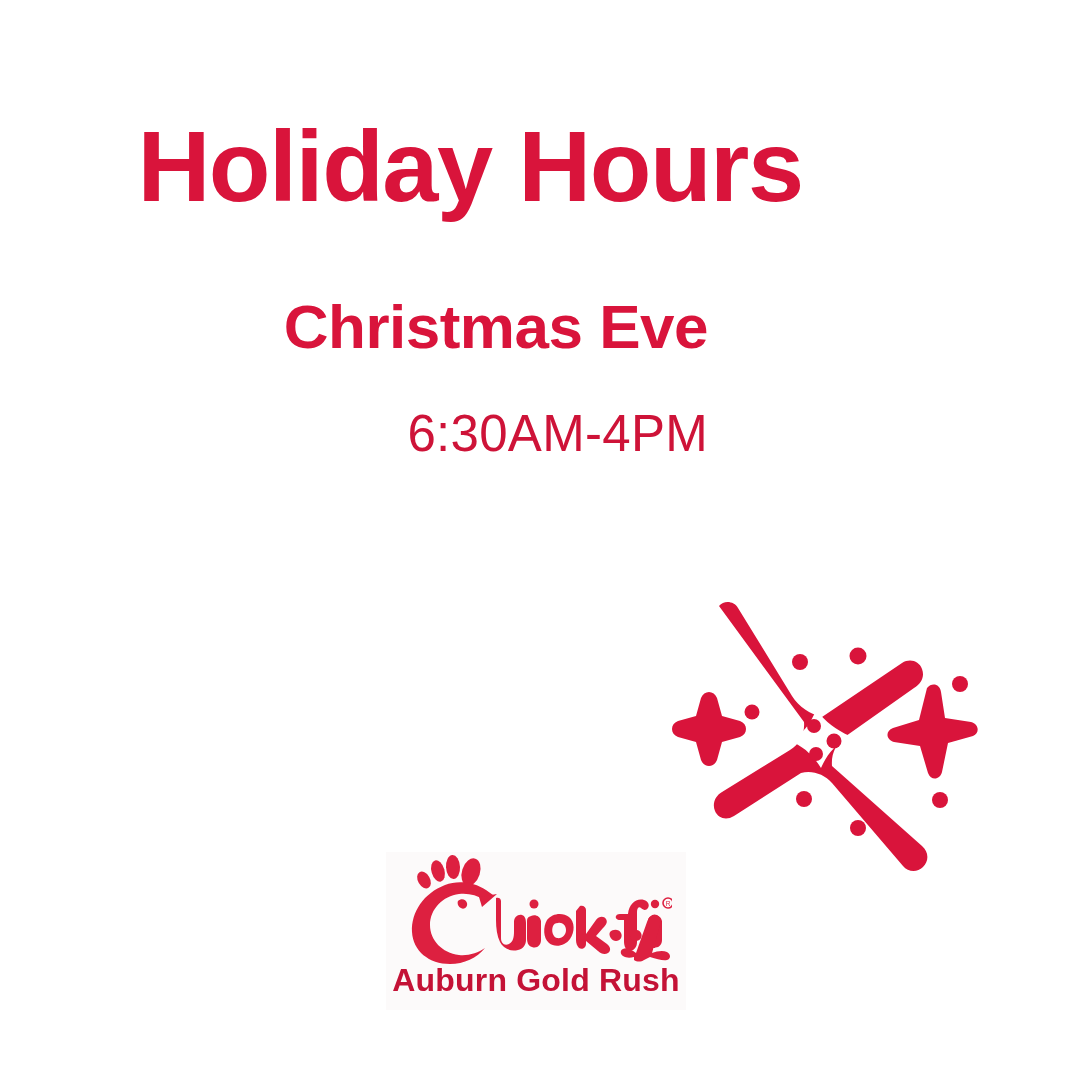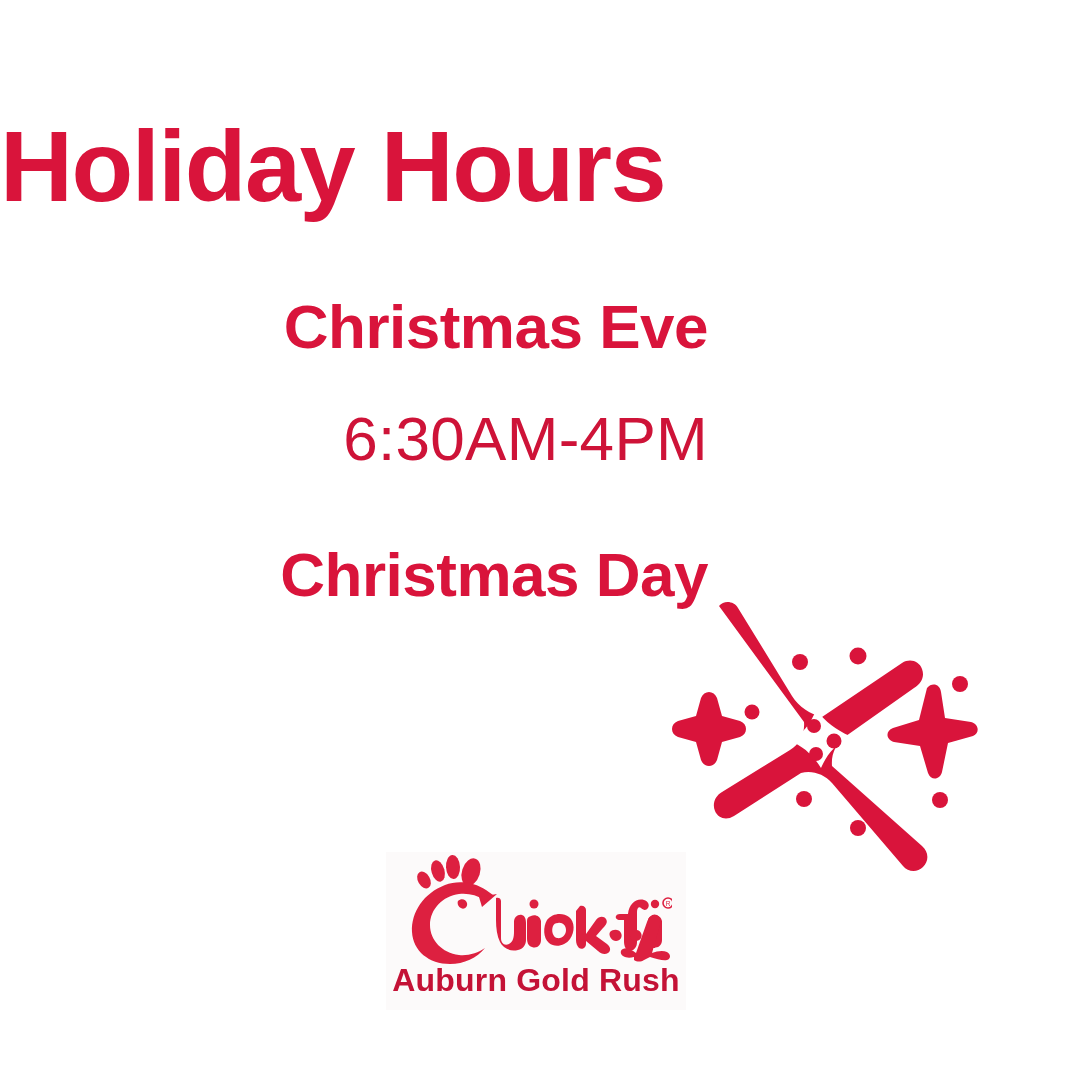--- a/index.html
+++ b/index.html
@@ -21,20 +21,21 @@
     inset: 0;
     background: #ffffff;
   }
 
   
   .title {
     position: absolute;
     left: 0;
     top: 112px;
     width: 940px;
+    text-align: center;
     color: #D9143B;
     font-family: "Liberation Sans", sans-serif;
     font-weight: 700;
     font-size: 101px;
     letter-spacing: -1.5px;
     line-height: 1.08;
     white-space: nowrap;
   }
 
   
@@ -54,21 +55,21 @@
     font-size: 62px;
     letter-spacing: -0.5px;
     line-height: 1.0;
     padding-left: 11px;
     white-space: nowrap;
   }
   .entry-value {
     color: #CE1338;
     font-family: "Liberation Sans", sans-serif;
     font-weight: 400;
-    font-size: 62px;
+    font-size: 51px;
     letter-spacing: 0.3px;
     line-height: 1.0;
     padding-left: 2px;
     margin-top: 50px;
     white-space: nowrap;
   }
   .entry-gap { height: 72px; }
 
   
   .sparkle {
@@ -121,21 +122,20 @@
   <div class="hours">
 
     <div class="entry">
       <div class="entry-label">Christmas Eve</div>
       <div class="entry-value">6:30AM-4PM</div>
     </div>
 
     <div class="entry-gap"></div>
 
     <div class="entry">
-      <div class="entry-label">Christmas Day</div>
     </div>
 
   </div>
 
   <div class="sparkle">
     <svg viewBox="0 0 330 300" xmlns="http://www.w3.org/2000/svg" aria-hidden="true">
       <g fill="#D9143B">
 
         <path d="M55 28
                  C 60 22 70 23 74 30

